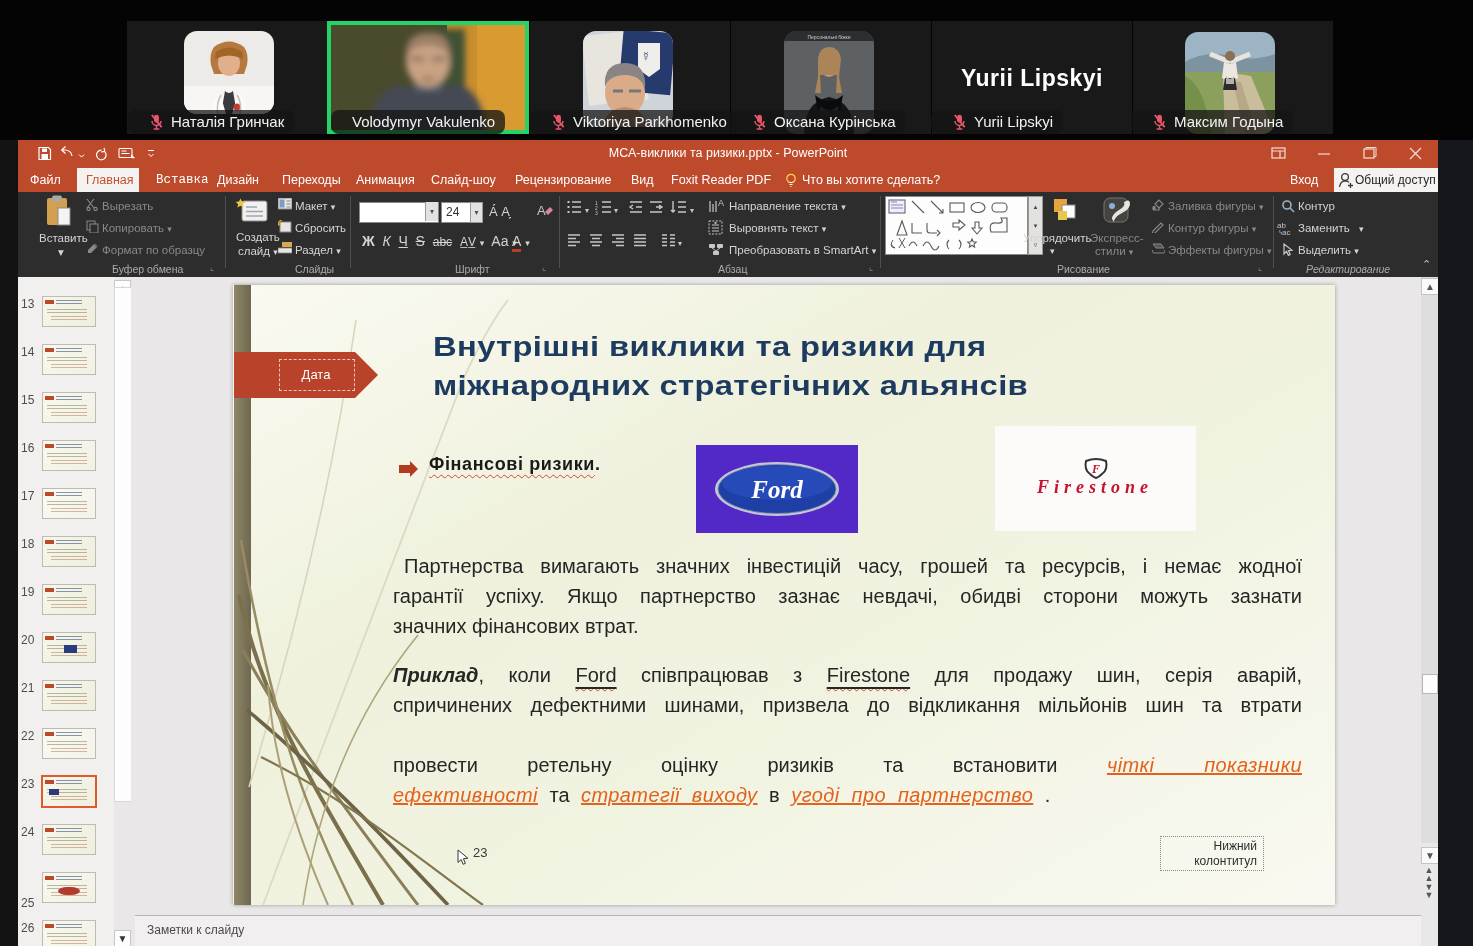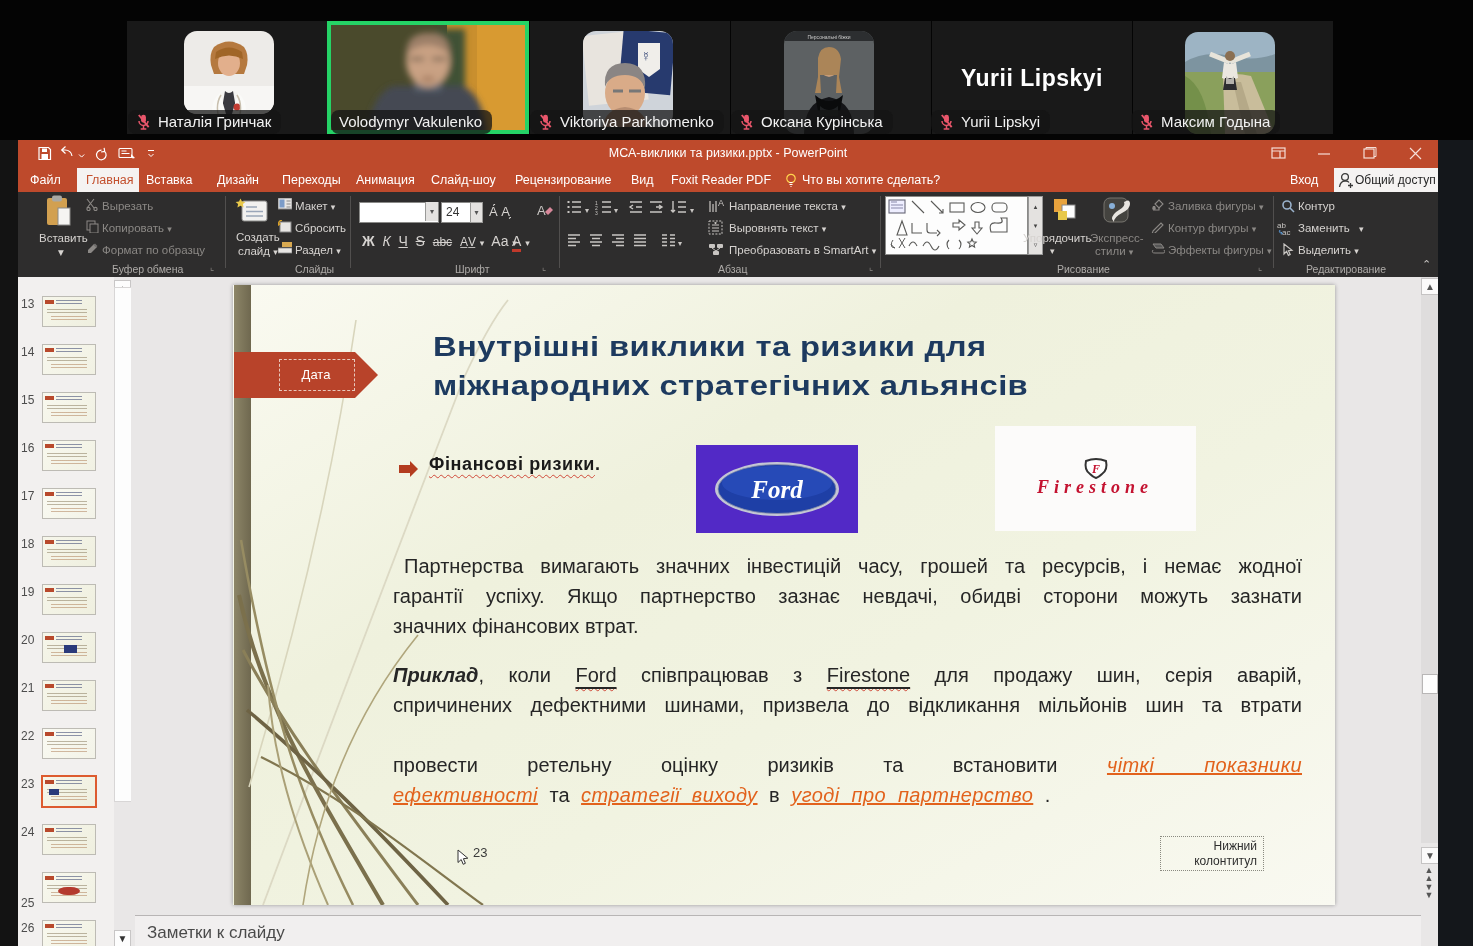--- a/index.html
+++ b/index.html
@@ -3,21 +3,21 @@
 <meta charset="utf-8">
 <style>
   html,body{margin:0;padding:0;}
   body{width:1473px;height:946px;position:relative;overflow:hidden;background:#050505;
        font-family:"Liberation Sans", sans-serif;}
   .abs{position:absolute;}
   
   .tile{position:absolute;top:21px;height:113px;width:200px;background:#191919;}
   .vlabel{position:absolute;bottom:0px;height:24px;background:rgba(20,20,20,.75);
     border-radius:8px;color:#f2f2f2;font-size:15px;line-height:24px;white-space:nowrap;
-    padding:0 10px 0 8px;display:flex;align-items:center;gap:7px;}
+    padding:0 10px 0 21px;display:flex;align-items:center;gap:7px;}
   .mic{width:15px;height:18px;flex:0 0 15px;}
   
   #win{position:absolute;left:18px;top:140px;width:1420px;height:806px;background:#e9e7e7;}
   #titlebar{position:absolute;left:0;top:0;width:100%;height:28px;background:#be4a2c;}
   #tabrow{position:absolute;left:0;top:28px;width:100%;height:24px;background:#be4a2c;}
   .tab{position:absolute;top:0;height:24px;line-height:24px;color:#fff;font-size:12.5px;white-space:nowrap;}
   #ribbon{position:absolute;left:0;top:52px;width:100%;height:85px;background:#2e2d2d;}
   .rtxt{position:absolute;color:#d6d3d0;font-size:11.5px;white-space:nowrap;}
   .rdis{color:#8b8885;}
   .rlabel{position:absolute;color:#aeaba8;font-size:10.5px;top:71px;white-space:nowrap;margin-left:24px;}
@@ -249,21 +249,21 @@
         <rect x="94" y="3" width="10" height="9"></rect>
           <path d="M96 3 l0 -1.5 10 0 0 9 -2 0" stroke-width="1"></path>
         <path d="M140 2 l11 11 m0 -11 l-11 11"></path>
       </g>
     </svg>
   </div>
   <div id="tabrow">
     <span class="tab" style="left:12px;">Файл</span>
     <div class="abs" style="left:59px;top:0;width:62px;height:24px;background:#f5f3f2;"></div>
     <span class="tab" style="left:68px;color:#c3502e;">Главная</span>
-    <span class="tab" style="left:128px;">Вставка</span>
+    <span class="tab" style="left:138px;font-family:Liberation Mono, monospace;">Вставка</span>
     <span class="tab" style="left:199px;">Дизайн</span>
     <span class="tab" style="left:264px;">Переходы</span>
     <span class="tab" style="left:338px;">Анимация</span>
     <span class="tab" style="left:413px;">Слайд-шоу</span>
     <span class="tab" style="left:497px;">Рецензирование</span>
     <span class="tab" style="left:613px;">Вид</span>
     <span class="tab" style="left:653px;">Foxit Reader PDF</span>
     <svg class="abs" style="left:766px;top:5px;" width="14" height="15" viewBox="0 0 14 15">
         <g fill="none" stroke="#ffd34d" stroke-width="1.2">
           <circle cx="7" cy="5.5" r="4.2"></circle>
@@ -481,21 +481,21 @@
     <svg class="abs" style="left:1259px;top:29px;" width="18" height="14" viewBox="0 0 18 14">
         <text x="0" y="7" font-size="8" fill="#c8c5c2">ab</text>
         <text x="5" y="14" font-size="8" fill="#c8c5c2">ac</text>
         <path d="M3 9 q-2 3 2 3 m-1.5 -1 l1.8 1 -1 1.5" stroke="#5a9ad8" fill="none" stroke-width="1"></path>
       </svg>
     <div class="rtxt" style="left:1280px;top:30px;">Заменить <span style="font-size:9px;position:relative;left:6px;">▾</span></div>
     <svg class="abs" style="left:1263px;top:51px;" width="13" height="14" viewBox="0 0 13 14">
         <path d="M3 1 l0 10 2.6 -2.6 1.8 4 1.8 -.9 -1.8 -3.8 3.6 -.4z" fill="none" stroke="#c8c5c2" stroke-width="1.2"></path>
       </svg>
     <div class="rtxt" style="left:1280px;top:52px;">Выделить <span style="font-size:9px">▾</span></div>
-    <div class="rlabel" style="left:1264px;">Редактирование</div>
+    <div class="rlabel" style="left:1264px;font-style:italic;">Редактирование</div>
     <div class="rtxt" style="left:1404px;top:66px;color:#c8c5c2;font-size:11px;">⌃</div>
   </div>
   <div id="panel"></div>
   <div class="abs" style="left:0;top:0;width:113px;height:806px;">
 
     <div class="snum" style="top:157px;">13</div>
       <div class="sthumb thA" style="top:156px;"></div>
     <div class="snum" style="top:205px;">14</div>
       <div class="sthumb thB" style="top:204px;"></div>
     <div class="snum" style="top:253px;">15</div>
@@ -551,21 +551,21 @@
   <div id="edit"></div>
 
   <div class="abs" style="left:1403px;top:137px;width:17px;height:566px;background:#dfdddd;"></div>
   <div class="abs" style="left:1403px;top:703px;width:17px;height:72px;background:#e9e7e7;"></div>
   <div class="abs" style="left:1403px;top:138px;width:16px;height:15px;background:#fbfafa;border:1px solid #c5c3c3;color:#555;font-size:10px;text-align:center;line-height:15px;">▲</div>
   <div class="abs" style="left:1404px;top:534px;width:14px;height:18px;background:#fdfdfd;border:1px solid #b8b6b6;"></div>
   <div class="abs" style="left:1403px;top:707px;width:16px;height:15px;background:#fbfafa;border:1px solid #c5c3c3;color:#555;font-size:10px;text-align:center;line-height:15px;">▼</div>
   <div class="abs" style="left:1405px;top:726px;width:12px;color:#555;font-size:9px;text-align:center;line-height:8px;">▲<br>▲</div>
   <div class="abs" style="left:1405px;top:743px;width:12px;color:#555;font-size:9px;text-align:center;line-height:8px;">▼<br>▼</div>
   <div id="notes">
-      <span style="position:absolute;left:12px;top:7px;font-size:17px;color:#4a4a4a;">Заметки к слайду</span>
+      <span style="position:absolute;left:12px;top:7px;font-size:12px;color:#4a4a4a;">Заметки к слайду</span>
     </div>
 </div>
 
 <div id="slide">
   <div class="bar"></div>
 
   <svg class="abs" style="left:0;top:0;" width="480" height="620" viewBox="0 0 480 620">
     <g fill="none">
       <path d="M16 502 Q 90 260 123 35" stroke="#d8d5bc" stroke-width="1.6"></path>
       <path d="M30 620 Q 120 380 230 95 Q 255 40 275 15" stroke="#dcd9c4" stroke-width="1.8"></path>

